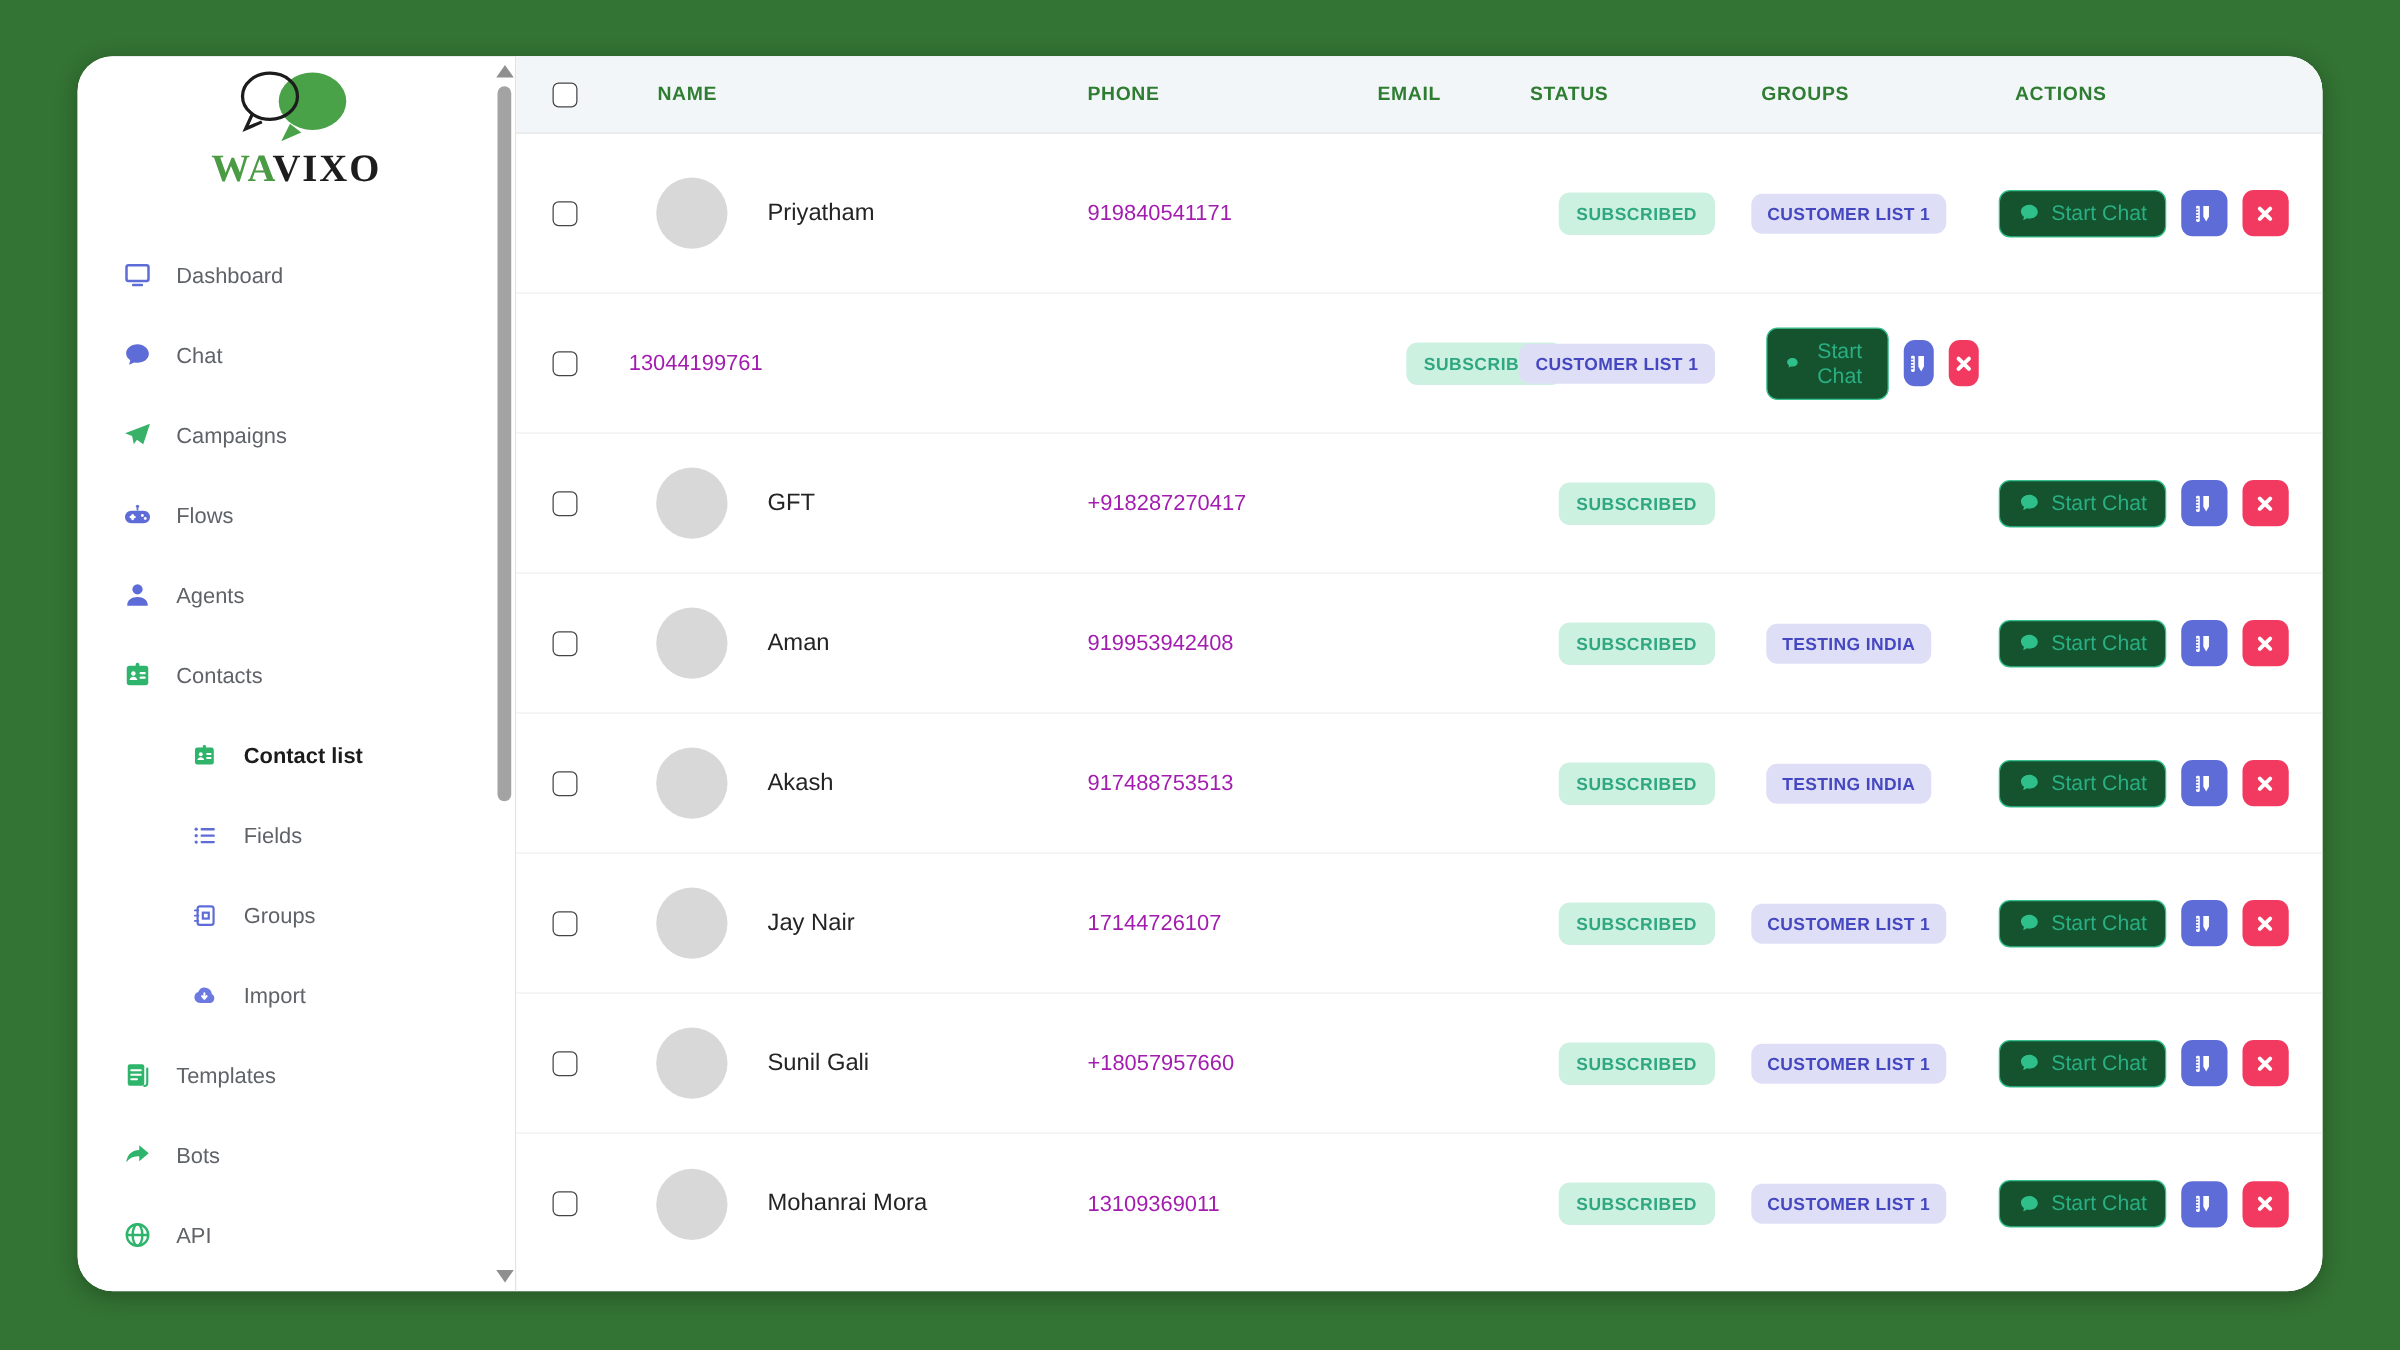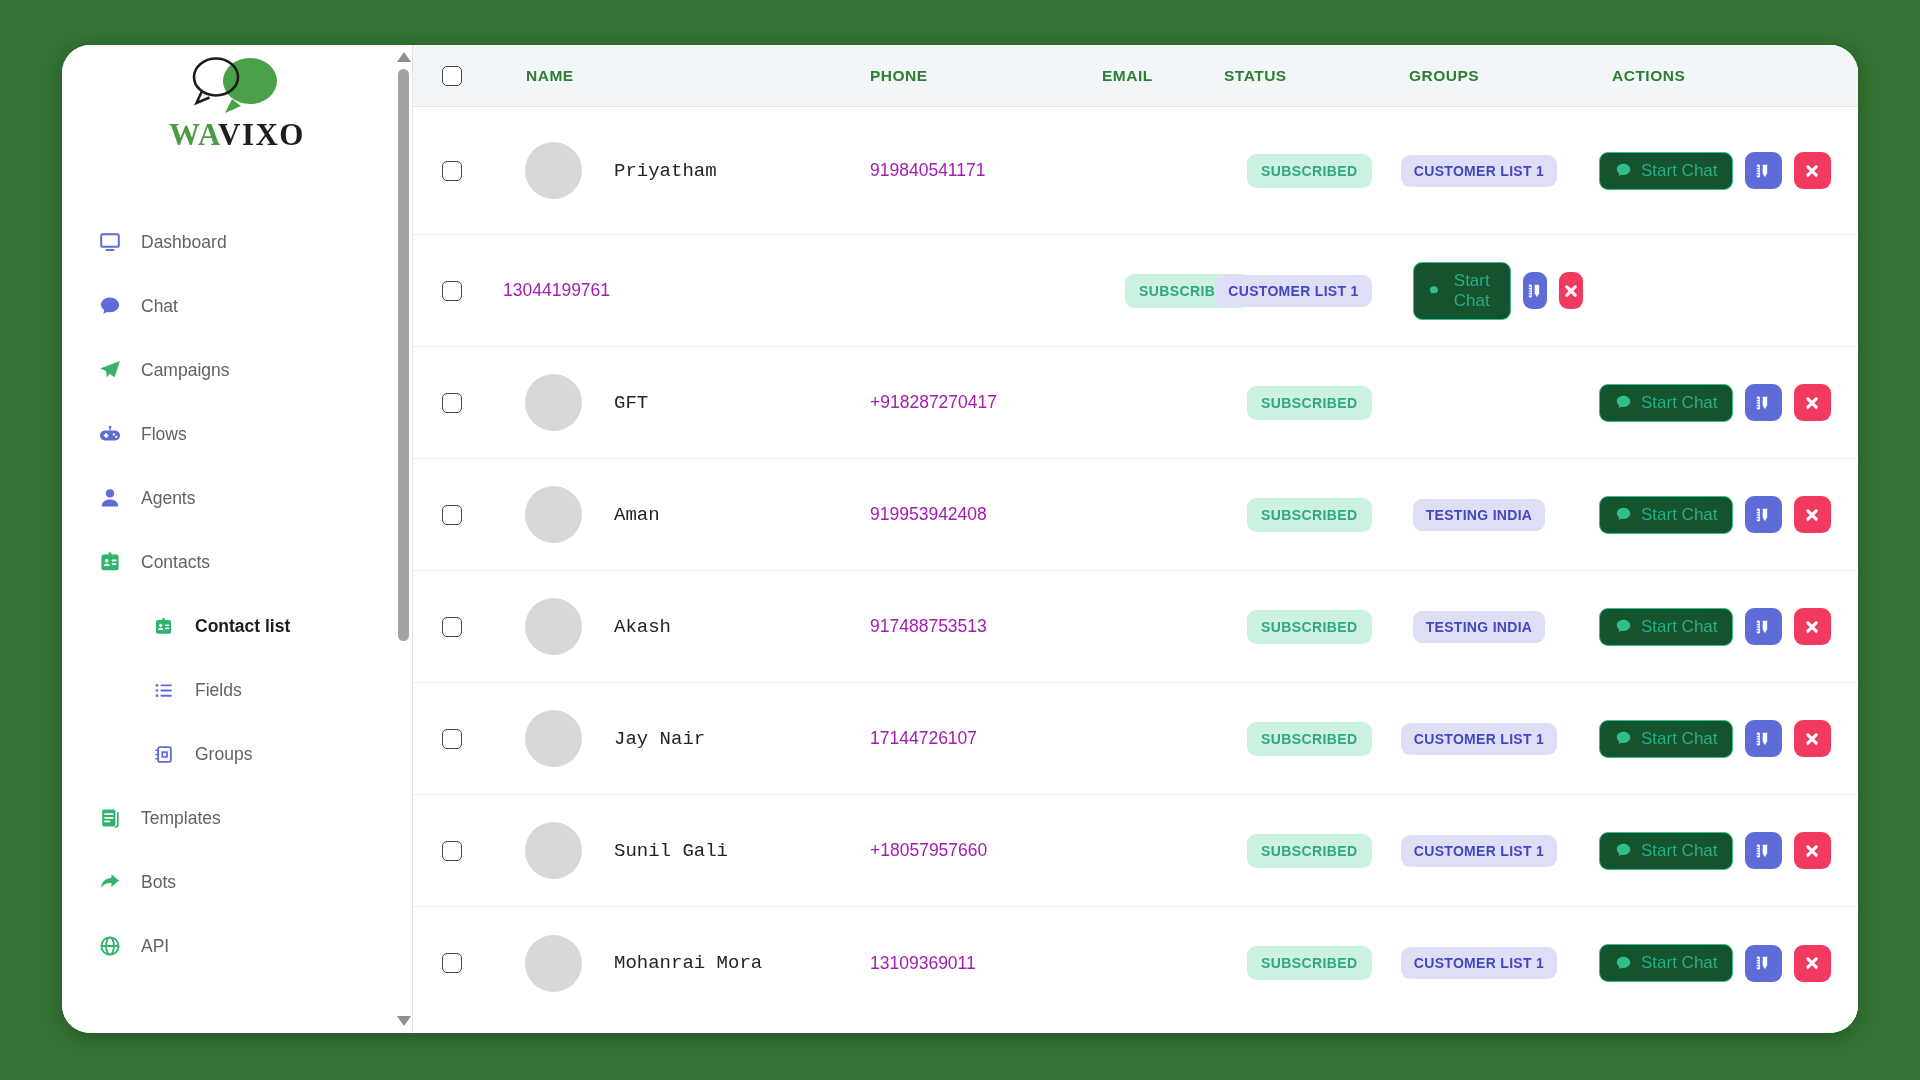--- a/index.html
+++ b/index.html
@@ -13,21 +13,21 @@
   *{box-sizing:border-box;}
   html,body{margin:0;padding:0;}
   body{width:1920px;height:1080px;position:relative;background:var(--frame-green);
        font-family:"Liberation Sans",sans-serif;overflow:hidden;}
   .app-card{position:absolute;left:62px;top:45px;width:1796px;height:988px;background:#fff;
             border-radius:28px;display:flex;overflow:hidden;box-shadow:0 4px 18px rgba(0,0,0,.25);}
 
   
   .sidebar{width:350px;flex:none;position:relative;background:#fff;}
   .logo{position:absolute;top:4px;left:0;right:0;display:flex;justify-content:center;}
-  .nav{position:absolute;top:165px;left:0;right:14px;margin:0;padding:0;list-style:none;}
+  .nav{position:absolute;top:143px;left:0;right:14px;margin:0;padding:0;list-style:none;}
   .nav-item{height:64px;display:flex;align-items:center;padding-left:36px;gap:19px;
             color:#5f6368;font-size:17.5px;cursor:pointer;}
   .nav-item.sub{padding-left:89px;gap:20px;}
   .nav-item.active{color:#1c1c1c;font-weight:700;}
   .nav-icon{width:24px;height:24px;display:flex;align-items:center;justify-content:center;flex:none;}
   .nav-icon svg{width:24px;height:24px;}
   .nav-item.sub .nav-icon svg{width:21px;height:21px;}
   .ic-indigo{color:var(--indigo-icon);}
   .ic-green{color:var(--green-icon);}
 
@@ -49,21 +49,21 @@
   .th-phone,.th-email,.th-status,.th-groups{padding-left:12px;}
   .th-actions{padding-left:29px;}
   .tbody{flex:1;overflow:hidden;}
   .row{height:112px;border-bottom:1px solid #ededed;background:#fff;}
   .row:first-child{height:128px;}
   .row:last-child{border-bottom:none;}
   .cell-check,.th-check{display:flex;justify-content:center;}
   .checkbox{width:20px;height:20px;border:1.6px solid #454545;border-radius:5px;background:#fff;cursor:pointer;}
   .cell-name{display:flex;align-items:center;gap:32px;padding-left:34px;min-width:0;}
   .avatar{width:57px;height:57px;border-radius:50%;background:#d8d8d8;flex:none;}
-  .name{font-size:19px;font-weight:500;color:#242424;white-space:nowrap;font-family:Liberation Mono, monospace;}
+  .name{font-size:19px;font-weight:500;color:#242424;white-space:nowrap;}
   .cell-phone{padding-left:12px;font-size:17.5px;color:#a21caf;white-space:nowrap;}
   .cell-email{padding-left:12px;font-size:17.5px;color:#3a3a3a;}
   .cell-status{padding-left:15px;}
   .badge-status{display:inline-block;background:var(--status-bg);color:var(--status-text);
       font-weight:700;font-size:14px;letter-spacing:.4px;padding:9px 14px;border-radius:9px;white-space:nowrap;margin-left:20px;}
   .cell-group{display:flex;justify-content:center;padding-right:22px;}
   .badge-group{display:inline-block;background:var(--group-bg);color:var(--group-text);
       font-weight:700;font-size:14px;letter-spacing:.3px;padding:8px 13px;border-radius:9px;white-space:nowrap;}
   .cell-actions{display:flex;align-items:center;gap:12px;padding-left:16px;}
   .btn-chat{display:flex;align-items:center;gap:8px;background:#14532d;border:1.6px solid var(--chat-border);
@@ -209,20 +209,31 @@
                 <rect x="5.8" y="3.6" width="14.6" height="16.8" rx="2.2"></rect>
                 <rect x="10.6" y="9.3" width="5.4" height="5.4"></rect>
               </g>
               <g stroke="currentColor" stroke-width="1.8" stroke-linecap="round">
                 <path d="M3.4 7.2h3M3.4 12h3M3.4 16.8h3"></path>
               </g>
             </svg>
         </span>
         <span class="nav-label">Groups</span>
       </li>
+      <li class="nav-item sub">
+        <span class="nav-icon ic-indigo">
+          <svg viewBox="0 0 24 24">
+              <path fill="#6b79e0" d="M18.8 10.4a6.5 6.5 0 0 0-12.4-1.8 5.2 5.2 0 0 0-3.5 4.9c0 2.9 2.3 5.2 5.2 5.2h9.4a4.5 4.5 0 0 0 1.3-8.3z"></path>
+              <g stroke="#fff" stroke-width="1.9" fill="none" stroke-linecap="round" stroke-linejoin="round">
+                <path d="M12 9.8v4.6M9.9 12.5l2.1 2.3 2.1-2.3"></path>
+              </g>
+            </svg>
+        </span>
+        <span class="nav-label">Import</span>
+      </li>
       <li class="nav-item">
         <span class="nav-icon ic-green">
           <svg viewBox="0 0 24 24">
               <rect x="4.2" y="3.4" width="13.2" height="17.2" rx="1.8" fill="currentColor"></rect>
               <path d="M19.8 6.8v11.6a2.4 2.4 0 0 1-2.4 2.4" fill="none" stroke="currentColor" stroke-width="1.7" stroke-linecap="round"></path>
               <g stroke="#fff" stroke-width="1.7" stroke-linecap="round">
                 <path d="M7 8.2h7.6M7 11.8h7.6M7 15.4h4.6"></path>
               </g>
             </svg>
         </span>

